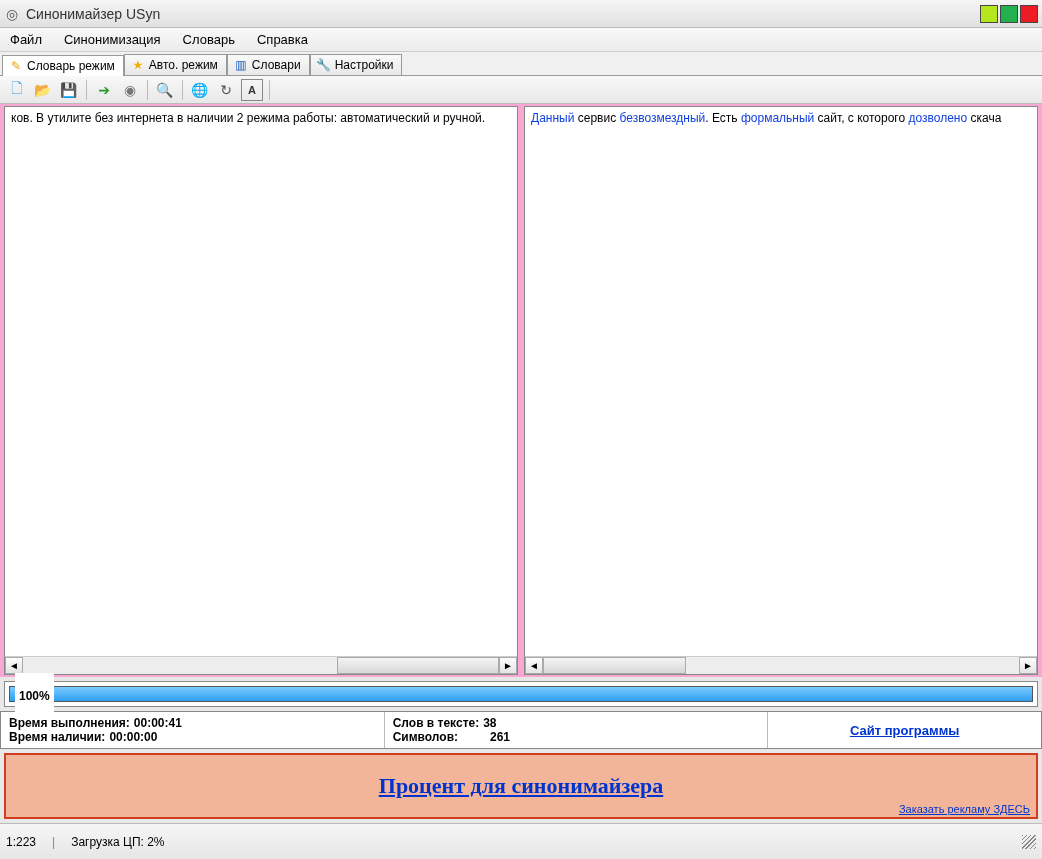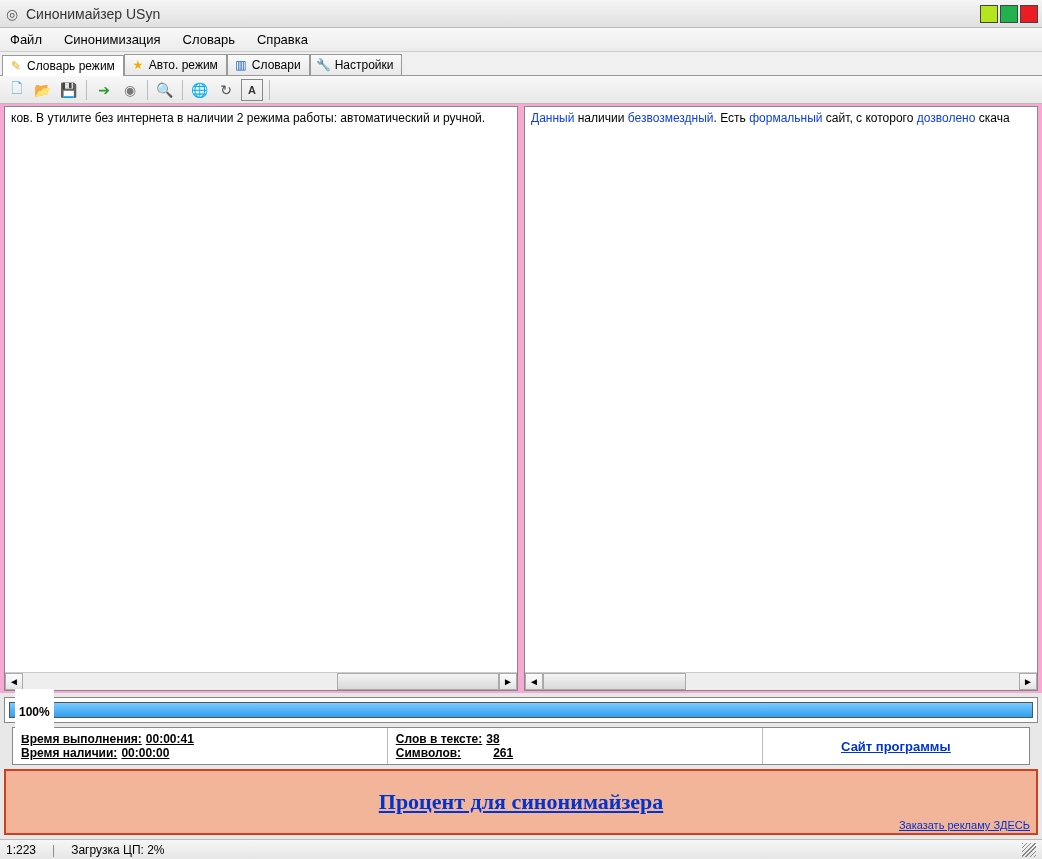--- a/index.html
+++ b/index.html
@@ -149,22 +149,21 @@
 .progress-bar {
   height: 16px;
   border: 1px solid #555;
   background: linear-gradient(to bottom, #7acbff, #2f9ff0);
   width: 100%;
 }
 
 .stats-row {
   display: flex;
   border: 1px solid #888;
-  margin: 0 12px;
-  text-decoration: underline;
+  margin: 0 0;
 }
 .stats-cell {
   flex: 1;
   border-right: 1px solid #bbb;
   padding: 4px 8px;
   font-size: 12px;
   background: #fff;
 }
 .stats-cell:last-child { border-right: none; text-align: center; }
 .stats-cell .line { display: flex; gap: 4px; }
@@ -192,21 +191,21 @@
 .banner-ad {
   position: absolute;
   bottom: 2px; right: 6px;
   color: #0034d0;
   font-size: 11px;
   text-decoration: underline;
   cursor: pointer;
 }
 
 .statusbar {
-  height: 20px;
+  height: 36px;
   background: linear-gradient(to bottom,#f6f6f6,#e6e6e6);
   border-top: 1px solid #bbb;
   display: flex;
   align-items: center;
   font-size: 12px;
   padding: 0 6px;
   gap: 16px;
 }
 .status-sep { color: #888; }
 .resize-grip {
@@ -275,21 +274,21 @@
     <div class="pane-text">ков. В утилите без интернета в наличии 2 режима работы: автоматический и ручной.</div>
     <div class="pane-scroll">
       <div class="sc-btn">◄</div>
       <div class="sc-track">
         <div class="sc-thumb" style="left:66%;width:34%"></div>
       </div>
       <div class="sc-btn">►</div>
     </div>
   </div>
   <div class="pane">
-    <div class="pane-text" id="right-text"><span class="syn-word">Данный</span><span> наличии </span><span class="syn-word">безвозмездный</span><span>. Есть </span><span class="syn-word">формальный</span><span> сайт, с которого </span><span class="syn-word">дозволено</span><span> скача</span></div>
+    <div class="pane-text" id="right-text"><span class="syn-word">Данный</span><span> сервис </span><span class="syn-word">безвозмездный</span><span>. Есть </span><span class="syn-word">формальный</span><span> сайт, с которого </span><span class="syn-word">дозволено</span><span> скача</span></div>
     <div class="pane-scroll">
       <div class="sc-btn">◄</div>
       <div class="sc-track">
         <div class="sc-thumb" style="left:0;width:30%"></div>
       </div>
       <div class="sc-btn">►</div>
     </div>
   </div>
 </div>
 

